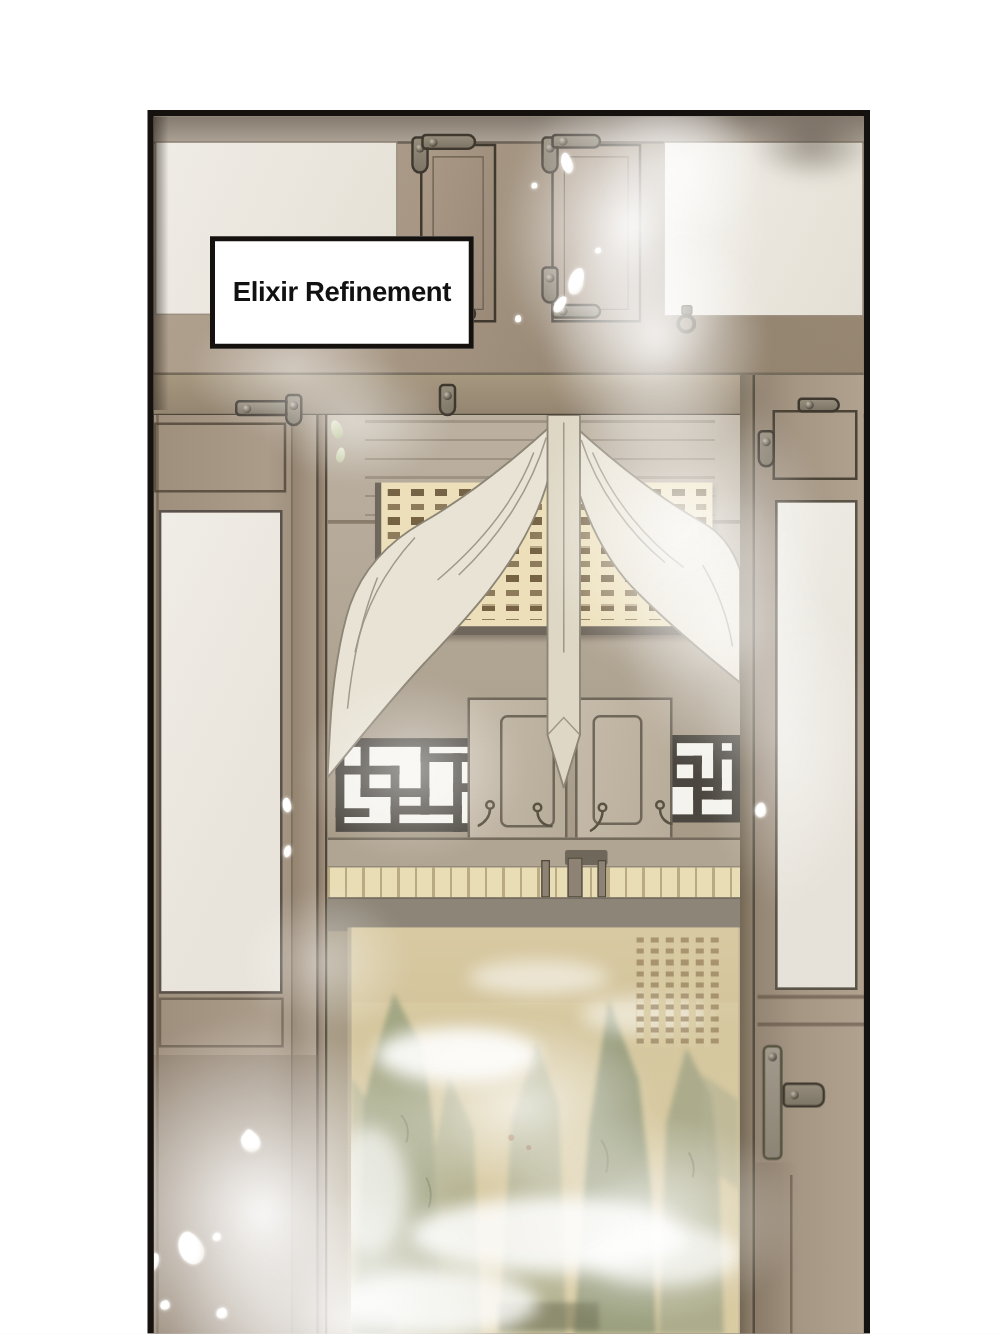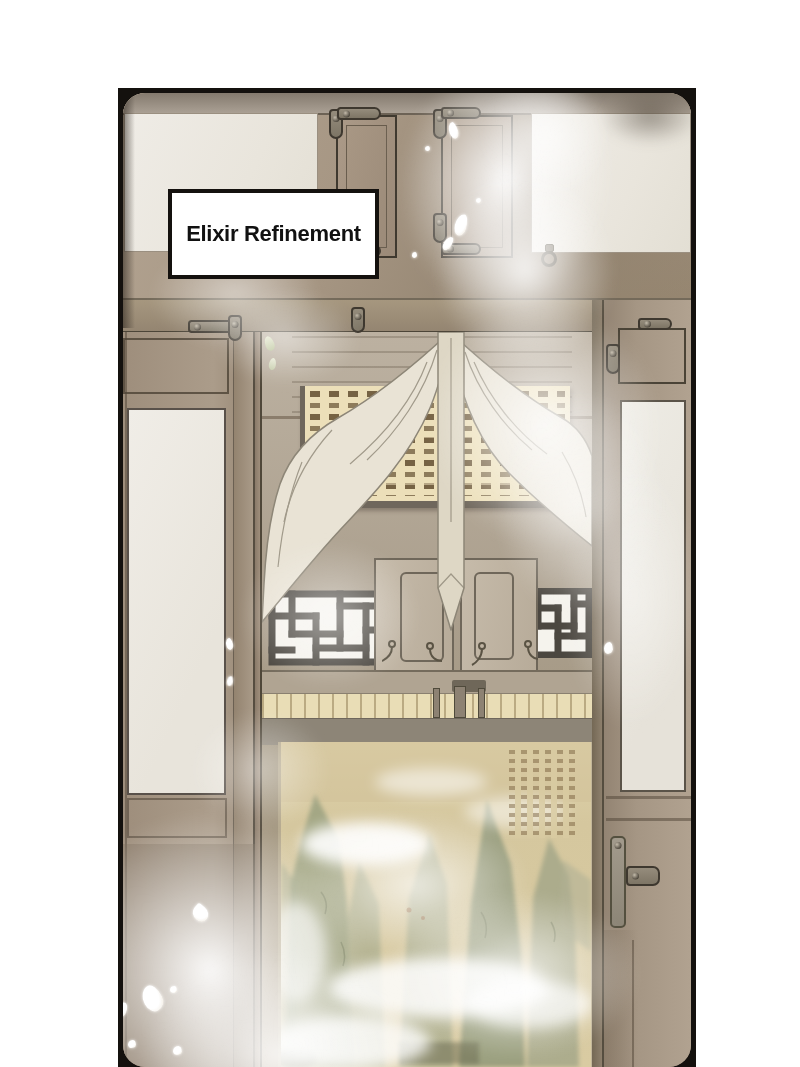--- a/index.html
+++ b/index.html
@@ -1,21 +1,21 @@
 <!DOCTYPE html>
 <html style="--page-bg: #ffffff; --panel-line: #14110e; --wood: #a39382; --wood-dark: #8a7b6b; --paper-white: #edeae3; --scroll-cream: #ecdfb9; --ink-brown: #5a4328; --curtain: #e8e2d3; --lattice-dark: #4b4740; --painting-tan: #d9cba2; --mountain-green: #9aa083; --sign-bg: #ffffff; --sign-text: #111111; --mist-white: #ffffff;"><head>
 <meta charset="utf-8">
 <style>
   html,body{margin:0;padding:0;background:#fff;}
   #stage{position:relative;width:800px;height:1067px;background:var(--page-bg,#ffffff);overflow:hidden;
          font-family:"Liberation Sans",sans-serif;}
   .abs{position:absolute;}
   
   .panel{left:118px;top:88px;width:578px;height:979px;background:var(--panel-line,#14110e);}
-  .pi{left:5px;top:5px;width:568px;height:974px;overflow:hidden;background:#a69683;border-radius:22px;}
+  .pi{left:5px;top:5px;width:568px;height:974px;overflow:hidden;background:#a69683;}
   
   .topwall{background:linear-gradient(115deg,#b3a492 0%,#a69683 40%,#92836f 72%,#84756414 100%),linear-gradient(#a39382,#96866f);}
   .beamtop{background:linear-gradient(#847a6e,#aaa094);border-bottom:2px solid #6c6255;}
   .paperp{background:linear-gradient(115deg,#efece6,#e9e5dc 60%,#e3dfd4);border:1px solid #9a8f80;box-sizing:border-box;}
   .recess{border:2px solid #3f392f;background:linear-gradient(105deg,#ab9a88,#9a8977);box-sizing:border-box;}
   .recessin{position:absolute;inset:8px;border:1px solid rgba(60,52,40,.55);background:linear-gradient(105deg,#a89784,#9c8b79);}
   .bkv,.bkh{background:linear-gradient(#958c7c,#7d7565);border:2px solid #3e382f;box-sizing:border-box;}
   .bkv{border-radius:4px 4px 7px 7px;}
   .bkh{border-radius:4px 7px 7px 4px;}
   .bkv::after,.bkh::after{content:"";position:absolute;width:7px;height:7px;border-radius:50%;

